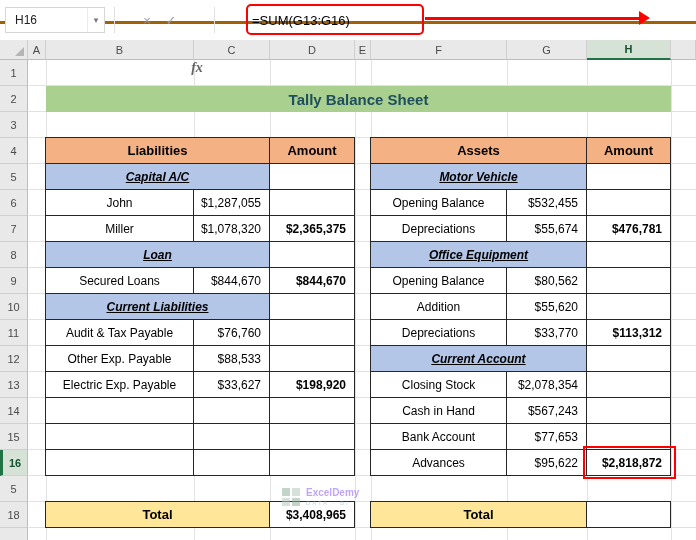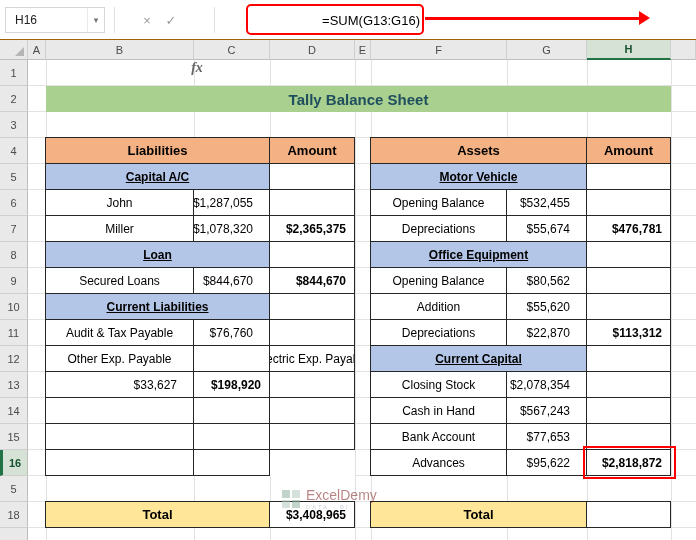--- a/index.html
+++ b/index.html
@@ -1,34 +1,34 @@
 <!DOCTYPE html>
 <html><head>
 <meta charset="utf-8">
 <style>
   * { box-sizing: border-box; margin: 0; padding: 0; }
   html, body { width: 696px; height: 540px; overflow: hidden; background: #fff;
     font-family: "Liberation Sans", sans-serif; }
 
   
-  #topbar { position: absolute; left: 0; top: 0; width: 696px; height: 40px;
-    background: #fff; border-bottom: 1px solid #a16207; z-index: 20; }
+  #topbar { position: absolute; left: 0; top: 0; width: 696px; height: 24px;
+    background: #fff; border-bottom: 3px solid #a16207; z-index: 20; }
   .namebox { position: absolute; left: 5px; top: 7px; width: 100px; height: 26px;
     border: 1px solid #d6d6d6; background: #fff; display: flex; align-items: center;
     font-size: 12px; color: #222; padding-left: 9px; }
   .nb-arrow { margin-left: auto; width: 17px; height: 100%; display: flex;
     align-items: center; justify-content: center; color: #777; font-size: 9px;
     border-left: 1px solid #eaeaea; }
   .fb-sep { position: absolute; top: 7px; width: 1px; height: 26px; background: #e0e0e0; }
   .fb-btn { position: absolute; top: 7px; width: 22px; height: 26px; display: flex;
     align-items: center; justify-content: center; font-size: 13px; color: #9a9a9a; }
   .fb-btn.fx { color: #666; font-style: italic; font-family: "Liberation Serif", serif;
     font-weight: bold; font-size: 14px; }
   .formula-area { position: absolute; left: 252px; top: 8px; width: 168px; height: 24px;
-    display: flex; align-items: center; font-size: 13px; color: #000; justify-content: flex-end; }
+    display: flex; align-items: center; font-size: 13px; color: #000; }
 
   
   .anno-rect-formula { position: absolute; left: 246px; top: 4px; width: 178px; height: 31px;
     border: 2px solid #ff0000; border-radius: 5px; z-index: 30; pointer-events: none; }
   .anno-arrow-line { position: absolute; left: 425px; top: 17px; width: 216px; height: 3px;
     background: #ff0000; z-index: 30; pointer-events: none; }
   .anno-arrow-head { position: absolute; left: 639px; top: 11px; width: 0; height: 0;
     border-left: 11px solid #ff0000; border-top: 7px solid transparent;
     border-bottom: 7px solid transparent; z-index: 30; pointer-events: none; }
 
@@ -66,37 +66,37 @@
     display: flex; align-items: center; justify-content: center; z-index: 2; }
 
   .xl-table { position: absolute; display: grid; grid-auto-rows: 26px;
     border-left: 1px solid #262626; border-top: 1px solid #262626;
     background: #fff; z-index: 2; }
   .tc { border-right: 1px solid #262626; border-bottom: 1px solid #262626;
     background: #fff; font-size: 12px; color: #000; display: flex;
     align-items: center; justify-content: center; overflow: hidden; white-space: nowrap; }
   .tc.hdr { background: #f4b183; font-weight: bold; font-size: 13px; }
   .tc.section { background: #b4c6e7; font-weight: bold; }
-  .tc.section span { text-decoration: underline; }
-  .tc.amt { justify-content: flex-end; padding-right: 16px; }
+  .tc.section span { text-decoration: underline; font-style: italic; }
+  .tc.amt { justify-content: flex-end; padding-right: 8px; }
   .tc.total { justify-content: flex-end; padding-right: 8px; font-weight: bold; }
   .tc.total-label { background: #ffe699; font-weight: bold; font-size: 13px; }
   .merge2 { grid-column: span 2; }
 
   .anno-rect-cell { position: absolute; left: 583px; top: 406px; width: 93px; height: 33px;
     border: 2px solid #ff0000; z-index: 10; pointer-events: none; }
 
   .watermark { position: absolute; left: 282px; top: 448px; display: flex;
     align-items: center; gap: 6px; opacity: 0.55; z-index: 4; pointer-events: none; }
   .wm-logo { width: 18px; height: 18px; display: grid;
     grid-template-columns: 8px 8px; grid-template-rows: 8px 8px; gap: 2px; }
   .wm-logo .q1 { background: #8fb3a0; } .wm-logo .q2 { background: #b3c9bc; }
   .wm-logo .q3 { background: #b3c9bc; } .wm-logo .q4 { background: #8fb3a0; }
   .wm-textcol { display: flex; flex-direction: column; line-height: 1; }
-  .wm-brand { font-size: 14px; font-weight: normal; color: #7f1d1d; }
+  .wm-brand { font-size: 10px; font-weight: bold; color: #8b5cf6; }
   .wm-tag { font-size: 6px; color: #9fb0bd; letter-spacing: 2px; margin-top: 2px; }
 </style>
 </head>
 <body>
 
 <div id="topbar">
   <div class="namebox">
     <span>H16</span>
     <span class="nb-arrow">▾</span>
   </div>
@@ -183,20 +183,21 @@
     <div class="tc section merge2">
         <span>Current Liabilities</span>
       </div>
     <div class="tc"></div>
 
     <div class="tc">Audit &amp; Tax Payable</div>
     <div class="tc amt">$76,760</div>
     <div class="tc total"></div>
 
     <div class="tc">Other Exp. Payable</div>
+    <div class="tc amt">$88,533</div>
     <div class="tc total"></div>
 
     <div class="tc">Electric Exp. Payable</div>
     <div class="tc amt">$33,627</div>
     <div class="tc total">$198,920</div>
 
     <div class="tc"></div>
     <div class="tc"></div>
     <div class="tc"></div>
     <div class="tc"></div>
@@ -231,25 +232,25 @@
 
     <div class="tc">Opening Balance</div>
     <div class="tc amt">$80,562</div>
     <div class="tc total"></div>
 
     <div class="tc">Addition</div>
     <div class="tc amt">$55,620</div>
     <div class="tc total"></div>
 
     <div class="tc">Depreciations</div>
-    <div class="tc amt">$22,870</div>
+    <div class="tc amt">$33,770</div>
     <div class="tc total">$113,312</div>
 
     <div class="tc section merge2">
-        <span>Current Capital</span>
+        <span>Current Account</span>
       </div>
     <div class="tc"></div>
 
     <div class="tc">Closing Stock</div>
     <div class="tc amt">$2,078,354</div>
     <div class="tc total"></div>
 
     <div class="tc">Cash in Hand</div>
     <div class="tc amt">$567,243</div>
     <div class="tc total"></div>

